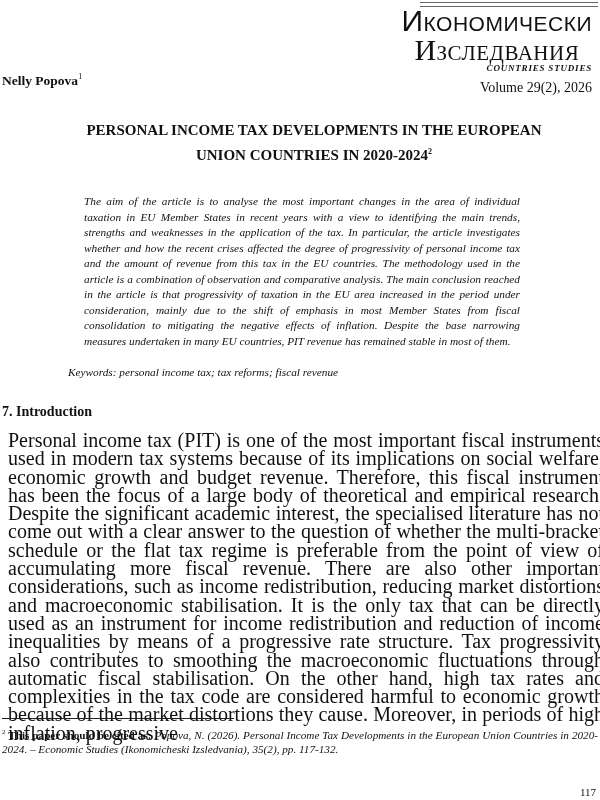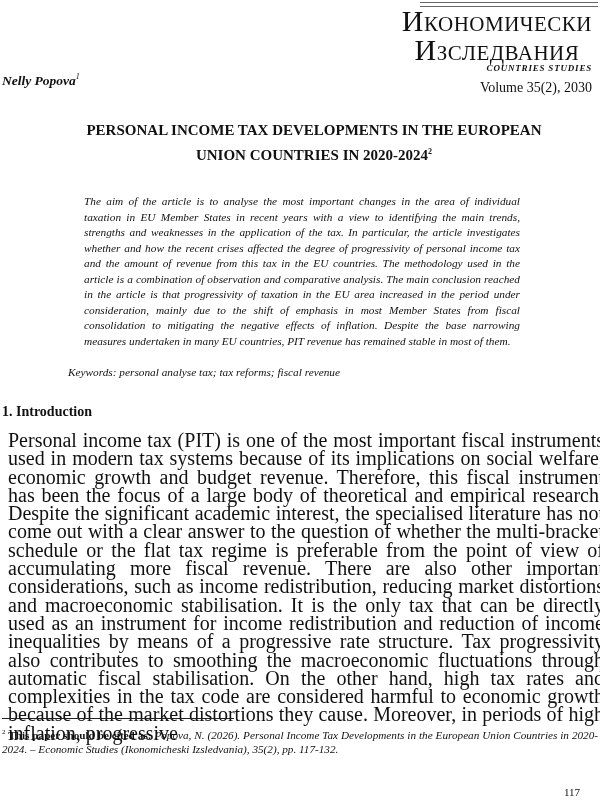--- a/index.html
+++ b/index.html
@@ -9,26 +9,26 @@
       font-family: "Liberation Serif", serif;
       position: relative;
     }
     .topline {
       position: absolute; left: 420px; top: 2px; width: 178px; height: 3px;
       border-top: 1px solid #666; border-bottom: 1px solid #666;
     }
     .journal-logo {
       position: absolute; right: 8px; top: 6px; text-align: right; line-height: 1;
     }
-    .logo-line1 { font-family: Liberation Serif, serif; font-size: 21px; letter-spacing: 0.5px; display:block; }
+    .logo-line1 { font-family: Liberation Sans, sans-serif; font-size: 21px; letter-spacing: 0.5px; display:block; }
     .logo-line2 { font-family: "Liberation Serif", serif; font-size: 21px; letter-spacing: 0.5px; display:block; margin-top: -1px; text-align: center; }
     .logo-line3 { font-family: "Liberation Serif", serif; font-size: 9px; font-style: italic; font-weight: bold; letter-spacing: 0.8px; display:block; margin-top: -1px; }
     .logo-big { font-size: 30px; }
     .author {
-      position: absolute; left: 2px; top: 72px; font-size: 13.5px; font-style: italic; font-weight: bold;
+      position: absolute; left: 2px; top: 72px; font-size: 13.5px; font-weight: bold;
     }
     .author sup { font-size: 8px; font-weight: normal; }
     .volume {
       position: absolute; right: 8px; top: 80px; font-size: 14px;
     }
     .title {
       position: absolute; left: 14px; top: 120px; width: 600px; text-align: center;
       font-size: 15px; font-weight: bold; line-height: 21px;
     }
     .title sup { font-size: 8px; }
@@ -50,49 +50,49 @@
       position: absolute; left: 2px; top: 718px; width: 232px; border-top: 1px solid #222;
     }
     .footnotes {
       position: absolute; left: 2px; top: 725px; width: 596px;
       font-size: 11.2px; line-height: 14px; font-style: italic; text-align: justify;
     }
     .footnotes p { margin: 0; }
     .footnotes .b { font-style: normal; font-weight: bold; }
     .footnotes sup { font-size: 7px; font-style: normal; }
     .page-num {
-      position: absolute; right: 20px; top: 786px; font-size: 11px;
+      position: absolute; right: 4px; top: 786px; font-size: 11px;
     }
   </style>
 </head>
 <body>
 
 <div class="topline"></div>
 
 <div class="journal-logo">
   <span class="logo-line1"><span class="logo-big">И</span><span>КОНОМИЧЕСКИ</span></span>
   <span class="logo-line2"><span class="logo-big">И</span><span>ЗСЛЕДВАНИЯ</span></span>
   <span class="logo-line3">COUNTRIES STUDIES</span>
 </div>
 
 <div class="author"><span>Nelly Popova</span><sup>1</sup></div>
 
-<div class="volume">Volume 35(2), 2030</div>
+<div class="volume">Volume 29(2), 2026</div>
 
 <div class="title">
   <div>PERSONAL INCOME TAX DEVELOPMENTS IN THE EUROPEAN</div>
   <div><span>UNION COUNTRIES IN 2020-2024</span><sup>2</sup></div>
 </div>
 
 <div class="abstract">
   <p>The aim of the article is to analyse the most important changes in the area of individual taxation in EU Member States in recent years with a view to identifying the main trends, strengths and weaknesses in the application of the tax. In particular, the article investigates whether and how the recent crises affected the degree of progressivity of personal income tax and the amount of revenue from this tax in the EU countries. The methodology used in the article is a combination of observation and comparative analysis. The main conclusion reached in the article is that progressivity of taxation in the EU area increased in the period under consideration, mainly due to the shift of emphasis in most Member States from fiscal consolidation to mitigating the negative effects of inflation. Despite the base narrowing measures undertaken in many EU countries, PIT revenue has remained stable in most of them.</p>
-  <span class="kw">Keywords: personal analyse tax; tax reforms; fiscal revenue</span>
+  <span class="kw">Keywords: personal income tax; tax reforms; fiscal revenue</span>
 </div>
 
-<div class="section-head">1.   Introduction</div>
+<div class="section-head">7.   Introduction</div>
 
 <div class="body-text">
   <p>Personal income tax (PIT) is one of the most important fiscal instruments used in modern tax systems because of its implications on social welfare, economic growth and budget revenue. Therefore, this fiscal instrument has been the focus of a large body of theoretical and empirical research. Despite the significant academic interest, the specialised literature has not come out with a clear answer to the question of whether the multi-bracket schedule or the flat tax regime is preferable from the point of view of accumulating more fiscal revenue. There are also other important considerations, such as income redistribution, reducing market distortions and macroeconomic stabilisation. It is the only tax that can be directly used as an instrument for income redistribution and reduction of income inequalities by means of a progressive rate structure. Tax progressivity also contributes to smoothing the macroeconomic fluctuations through automatic fiscal stabilisation. On the other hand, high tax rates and complexities in the tax code are considered harmful to economic growth because of the market distortions they cause. Moreover, in periods of high inflation, progressive</p>
 </div>
 
 <div class="fn-rule"></div>
 
 <div class="footnotes">
   <p><sup>2</sup><span class="b"> This paper should be cited as:</span><span> Popova, N. (2026). Personal Income Tax Developments in the European Union Countries in 2020-2024. – Economic Studies (Ikonomicheski Izsledvania), 35(2), pp. 117-132.</span></p>
 </div>

